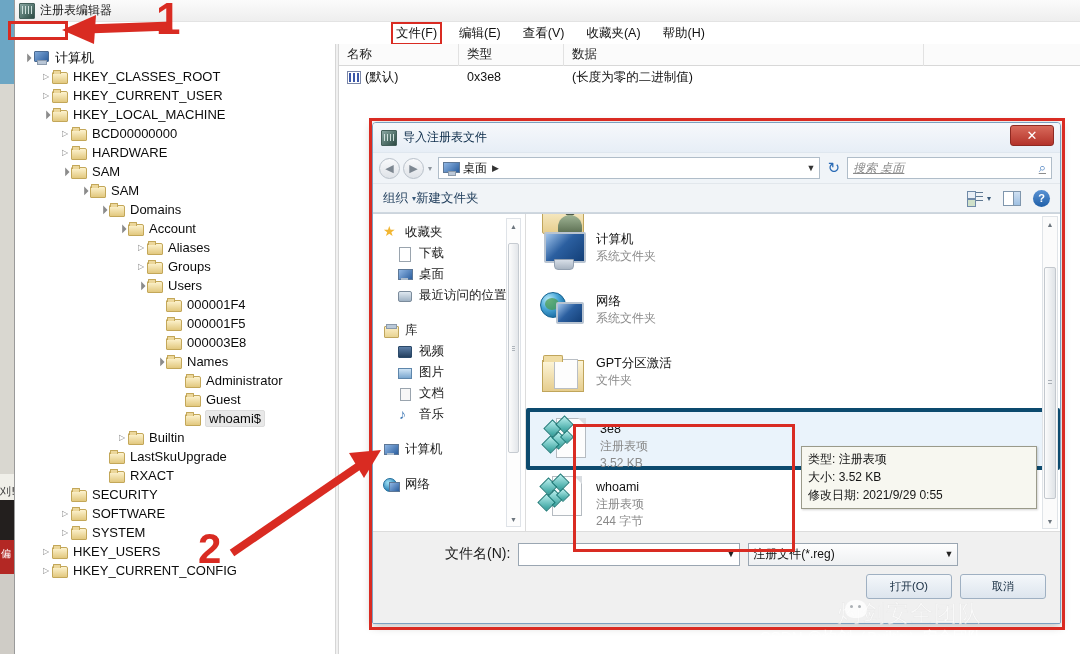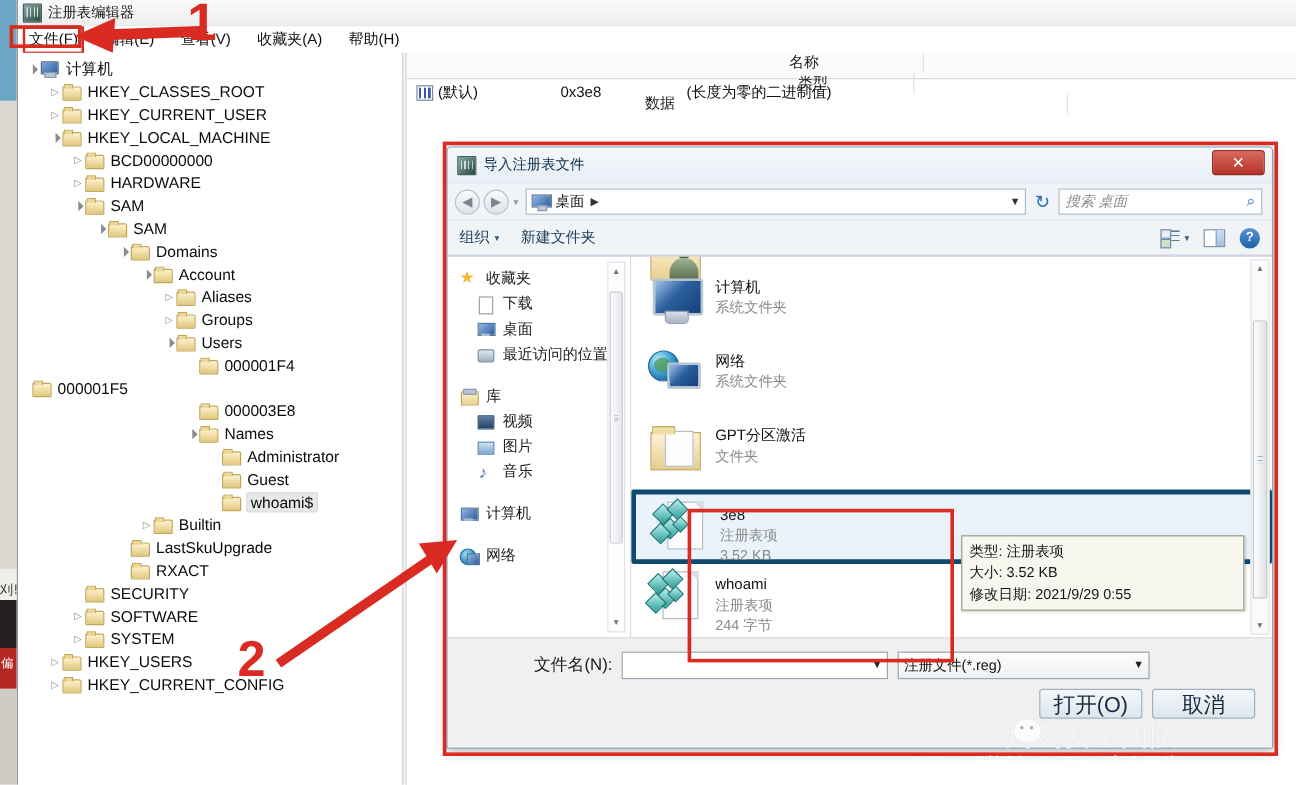--- a/index.html
+++ b/index.html
@@ -72,20 +72,21 @@
     content:""; position:absolute; left:2px; top:2px; width:10px; height:8px;
     background: repeating-linear-gradient(90deg,#cfe0dc 0 1px, transparent 1px 3px);
   }
   .title-text { font-size: 12px; color: #1a1a1a; }
 
   .menu-bar {
     height: 22px; display: flex; align-items: center;
     padding-left: 6px; gap: 16px;
     background: #ffffff;
     position: relative;
+    justify-content: center;
   }
   .menu-item {
     font-size: 12.5px; color: #111; padding: 1px 3px; white-space: nowrap;
   }
   .menu-item.hl {
     outline: 2px solid #d92b22;
   }
 
   .content-split {
     position: absolute; left: 0; top: 44px; right: 0; bottom: 0;
@@ -140,21 +141,21 @@
   .trow.sel .lbl {
     background: #e8e8e8; border: 1px solid #dcdcdc; padding: 0 3px;
     border-radius: 2px;
   }
   .lbl { padding: 0 1px; }
 
   
   .lp-head {
     display: flex; height: 22px; align-items: center;
     border-bottom: 1px solid #d8d8d8; background: #fbfbfb;
-    font-size: 12.5px; color: #222; flex-direction: column;
+    font-size: 12.5px; color: #222;
   }
   .lp-head .c {
     padding-left: 8px; border-right: 1px solid #e2e2e2; height: 22px;
     display:flex; align-items:center;
   }
   .lp-row {
     display: flex; height: 22px; align-items: center;
     font-size: 12.5px; color: #111;
   }
   .lp-row .c { padding-left: 8px; display:flex; align-items:center; height:22px;}
@@ -228,28 +229,28 @@
     background:linear-gradient(135deg,#8fb6e4,#2c5f9f); border:1px solid #5d7796;
   }
   .mon-icon::after{
     content:""; position:absolute; left:5px; top:9px; width:6px; height:3px;
     background:#bdc9d8; border:1px solid #8d9bab;
   }
   .crumb-arrow { font-size: 9px; color: #333; }
   .addr-chev { margin-left: auto; font-size: 9px; color: #333; }
   .refresh-btn { font-size: 15px; color: #2a6bb5; padding: 0 4px; }
   .search-box {
-    width: 170px; height: 22px; background:#ffffff; border:1px solid #b0bdc9;
+    width: 205px; height: 22px; background:#ffffff; border:1px solid #b0bdc9;
     display:flex; align-items:center; padding: 0 5px;
-    font-size: 12px; color: #8c8c8c; font-style: italic;
+    font-size: 12px; color: #8c8c8c; font-style: italic; text-decoration: underline;
   }
   .search-ico { margin-left:auto; font-style:normal; color:#4a7fbf; font-size:13px; }
 
   .dlg-toolbar {
-    height: 30px; display: flex; align-items: center; gap: 18px;
+    height: 30px; display: flex; align-items: center; 
     padding: 0 10px; background: #f1f4f7;
     border-top: 1px solid #e2e7ec; border-bottom: 1px solid #cfd8e0;
     font-size: 12.5px; color: #23405e;
   }
   .tb-item { display:flex; align-items:center; gap:4px; }
   .tb-caret { font-size: 8px; color:#3a5a7a; }
   .tb-right { margin-left:auto; display:flex; align-items:center; gap:12px; }
   .view-ico {
     width:16px;height:14px;position:relative;
   }
@@ -449,21 +450,21 @@
   .fn-chev { margin-left:auto; font-size:9px; color:#222; }
   .ftype {
     width: 210px; height:23px; background:linear-gradient(#fefefe,#eef0f2);
     border:1px solid #9aa6b2; display:flex; align-items:center; padding:0 4px;
     font-size:12px; color:#111;
   }
   .btn-row { position:absolute; right:14px; top:42px; display:flex; gap:8px; }
   .dbtn {
     width:86px;height:25px;background:linear-gradient(#f4f7fa,#dde5ee);
     border:1px solid #9fb0c2;border-radius:3px;
-    font-size:18px;color:#13293e;display:flex;align-items:center;justify-content:center;
+    font-size:11px;color:#13293e;display:flex;align-items:center;justify-content:center;
   }
 
   
   .anno-box {
     position:absolute; border:3px solid #d92b22; pointer-events:none; z-index: 20;
   }
   .anno-num {
     position:absolute; color:#d92b22; font-weight:bold; z-index:22;
     font-family:"Liberation Sans", sans-serif;
   }
@@ -587,21 +588,21 @@
           <div class="trow" style="padding-left: 120px;">
             <span class="exp" style="transform: rotate(-45deg);">◢</span>
             <span class="folder"></span>
             <span class="lbl">Users</span>
           </div>
           <div class="trow" style="padding-left: 139px;">
             <span class="exp"></span>
             <span class="folder"></span>
             <span class="lbl">000001F4</span>
           </div>
-          <div class="trow" style="">
+          <div class="trow" style="padding-left: 139px;">
             <span class="exp"></span>
             <span class="folder"></span>
             <span class="lbl">000001F5</span>
           </div>
           <div class="trow" style="padding-left: 139px;">
             <span class="exp"></span>
             <span class="folder"></span>
             <span class="lbl">000003E8</span>
           </div>
           <div class="trow" style="padding-left: 139px;">
@@ -760,20 +761,24 @@
           </div>
           <div class="nav-row indent">
             <span class="nav-ico ico-video"></span>
             <span>视频</span>
           </div>
           <div class="nav-row indent">
             <span class="nav-ico ico-pic"></span>
             <span>图片</span>
           </div>
           <div class="nav-row indent">
+            <span class="nav-ico ico-doc"></span>
+            <span>文档</span>
+          </div>
+          <div class="nav-row indent">
             <span class="nav-ico ico-music"></span>
             <span>音乐</span>
           </div>
           <div class="nav-gap"></div>
           <div class="nav-row">
             <span class="nav-ico ico-pc"></span>
             <span>计算机</span>
           </div>
           <div class="nav-gap"></div>
           <div class="nav-row">

